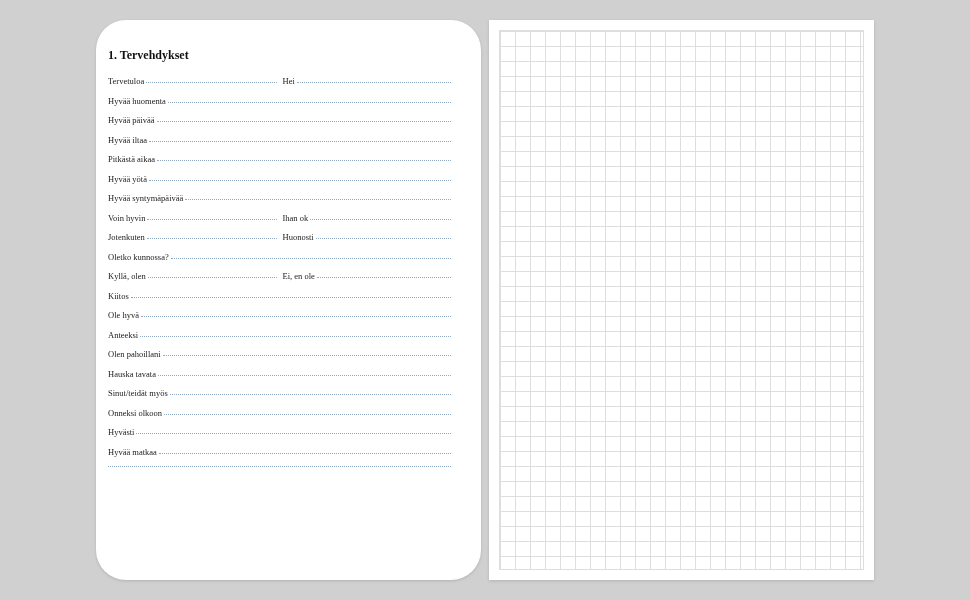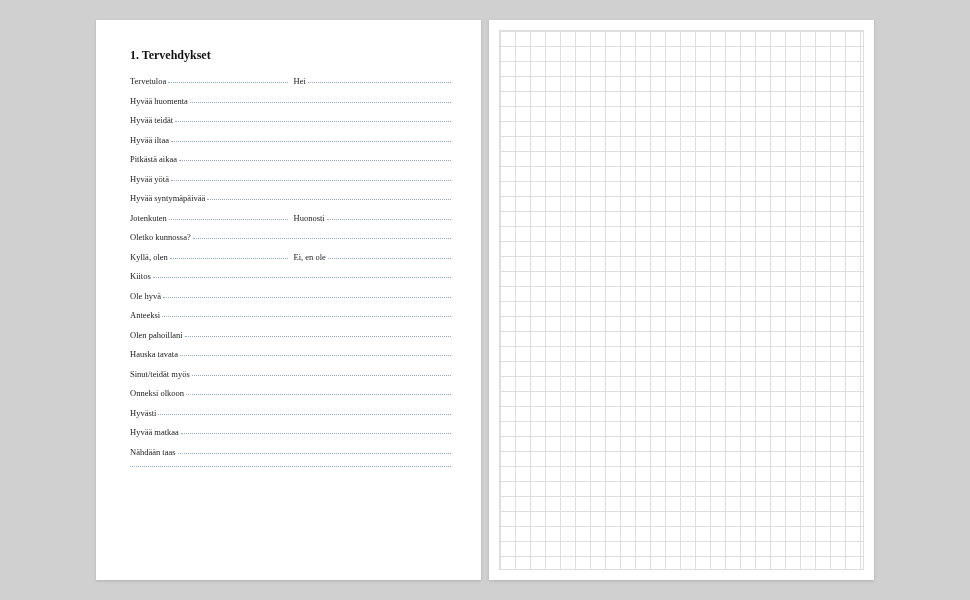--- a/index.html
+++ b/index.html
@@ -17,21 +17,22 @@
     display: flex;
     gap: 8px;
   }
   .page {
     width: 385px;
     height: 560px;
     background: #ffffff;
     box-shadow: 0 1px 3px rgba(0,0,0,0.15);
   }
   .page-left {
-    padding: 28px 30px 20px 34px;
+    padding: 28px 30px 20px 12px;
+    border-radius: 30px;
   }
   .page-title {
     font-size: 12px;
     font-weight: bold;
     color: #111;
     margin-bottom: 14px;
   }
   .entries {
     display: flex;
     flex-direction: column;
@@ -105,21 +106,21 @@
           </div>
         </div>
         <div class="row">
           <div class="cell">
             <span class="term">Hyvää huomenta</span>
             <span class="line"></span>
           </div>
         </div>
         <div class="row">
           <div class="cell">
-            <span class="term">Hyvää teidät</span>
+            <span class="term">Hyvää päivää</span>
             <span class="line"></span>
           </div>
         </div>
         <div class="row">
           <div class="cell">
             <span class="term">Hyvää iltaa</span>
             <span class="line"></span>
           </div>
         </div>
         <div class="row">
@@ -135,20 +136,30 @@
           </div>
         </div>
         <div class="row">
           <div class="cell">
             <span class="term">Hyvää syntymäpäivää</span>
             <span class="line"></span>
           </div>
         </div>
         <div class="row">
           <div class="cell">
+            <span class="term">Voin hyvin</span>
+            <span class="line"></span>
+          </div>
+          <div class="cell">
+            <span class="term">Ihan ok</span>
+            <span class="line"></span>
+          </div>
+        </div>
+        <div class="row">
+          <div class="cell">
             <span class="term">Jotenkuten</span>
             <span class="line"></span>
           </div>
           <div class="cell">
             <span class="term">Huonosti</span>
             <span class="line"></span>
           </div>
         </div>
         <div class="row">
           <div class="cell">
@@ -210,26 +221,20 @@
         </div>
         <div class="row">
           <div class="cell">
             <span class="term">Hyvästi</span>
             <span class="line"></span>
           </div>
         </div>
         <div class="row">
           <div class="cell">
             <span class="term">Hyvää matkaa</span>
-            <span class="line"></span>
-          </div>
-        </div>
-        <div class="row">
-          <div class="cell">
-            <span class="term">Nähdään taas</span>
             <span class="line"></span>
           </div>
         </div>
         <div class="row blank">
           <div class="cell">
             <span class="line"></span>
           </div>
         </div>
       </div>
   </div>

